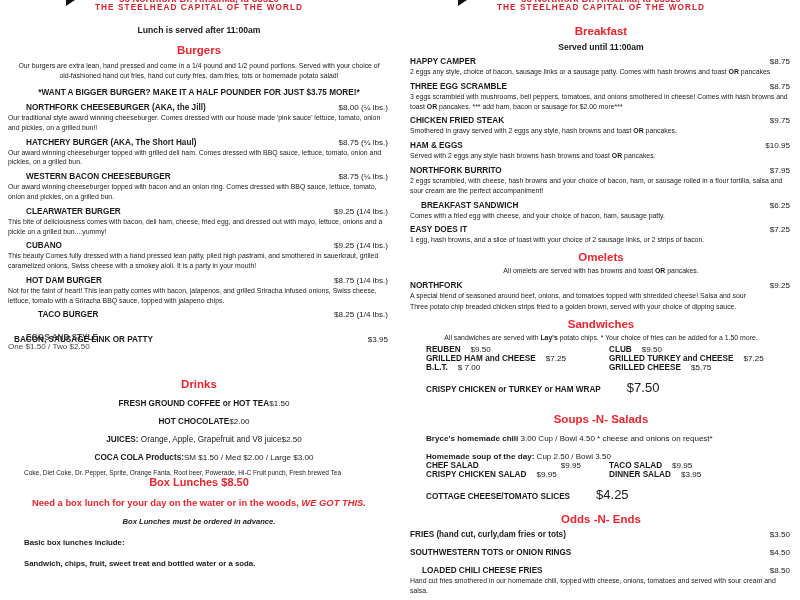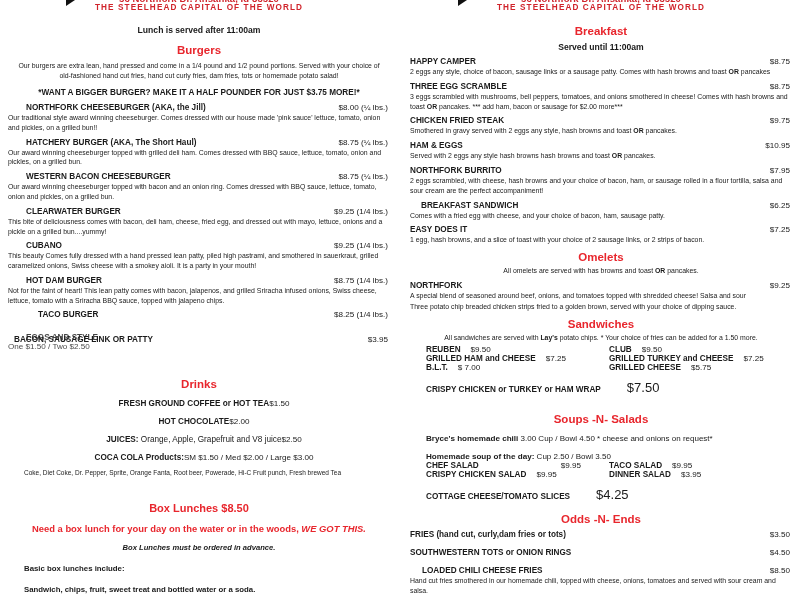--- a/index.html
+++ b/index.html
@@ -166,21 +166,20 @@
     padding-left: 16px;
     margin-top: 7px;
   }
 
   
   .box-title {
     text-align: center;
     color: #e8262d;
     font-weight: bold;
     font-size: 11px;
-    margin-top: 26px;
   }
   .box-pitch {
     text-align: center;
     color: #e8262d;
     font-weight: bold;
     font-size: 9.4px;
     margin-top: 9px;
   }
   .box-pitch i { font-style: italic; }
   .box-adv {

